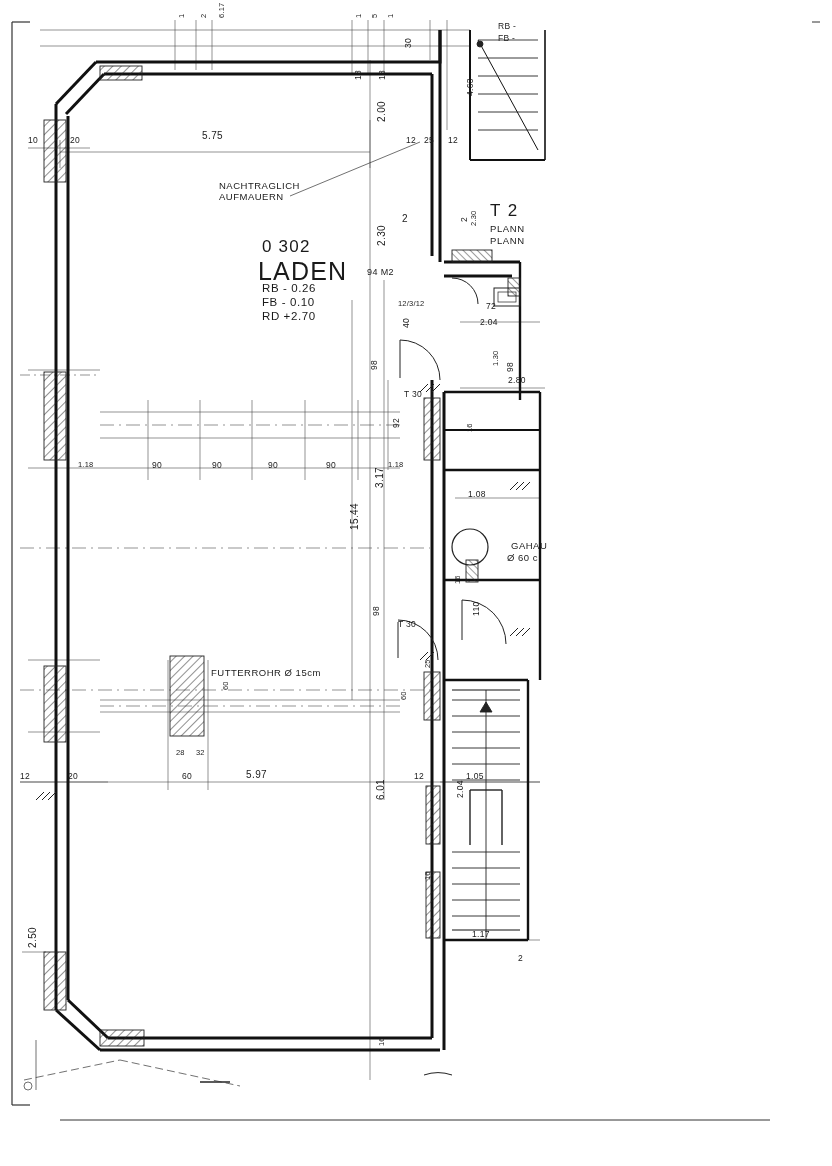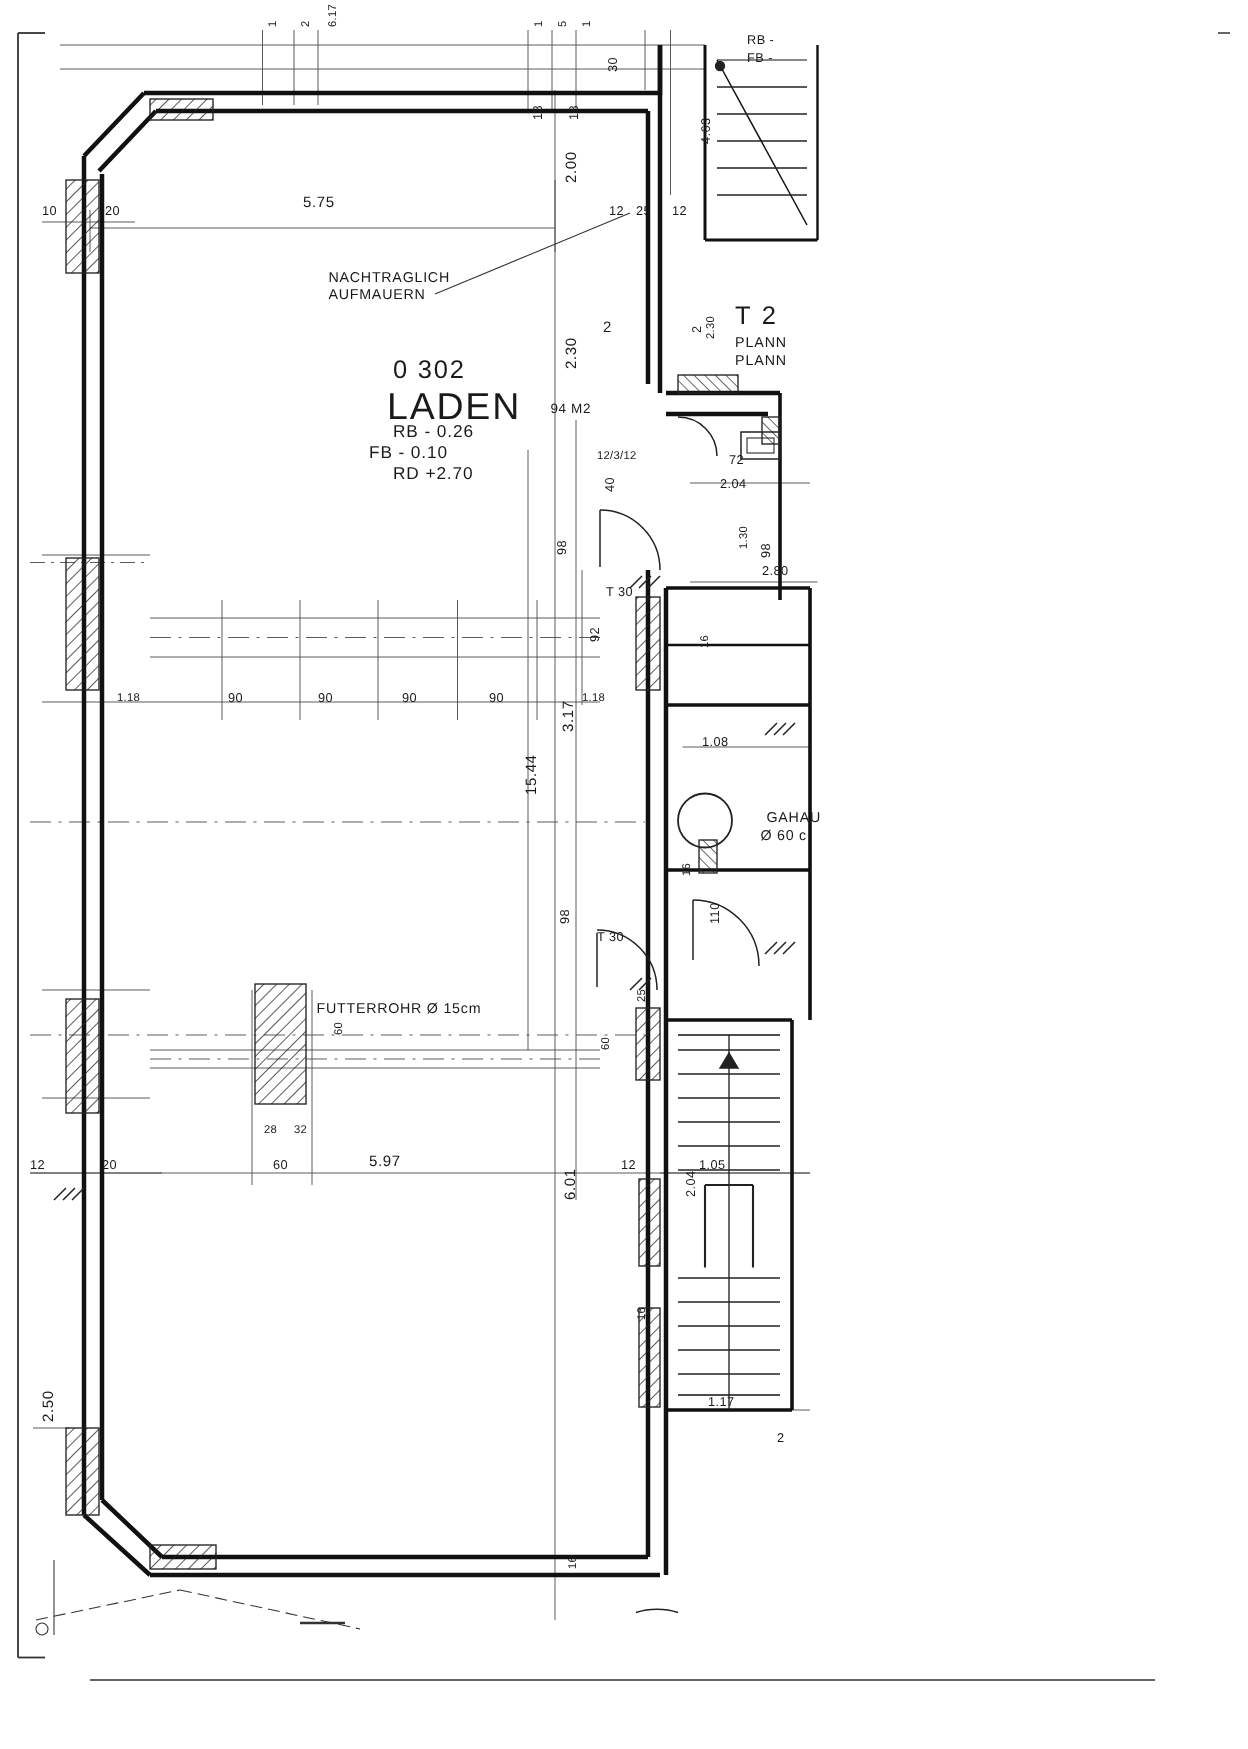--- a/index.html
+++ b/index.html
@@ -279,21 +279,21 @@
       <line x1="200" y1="1082" x2="230" y2="1082" stroke-width="1.6"></line>
       <line x1="36" y1="1040" x2="36" y2="1090"></line>
       <circle cx="28" cy="1086" r="4"></circle>
     </g>
   </svg>
 
   <div class="lbl room-code" style="left:262px; top:238px;">0 302</div>
   <div class="lbl room-name" style="left:258px; top:258px;">LADEN</div>
   <div class="lbl room-area" style="left:330px; top:268px;">94 M2</div>
   <div class="lbl level" style="left:262px; top:282px;">RB  - 0.26</div>
-  <div class="lbl level" style="left:246px; top:296px;">FB  - 0.10</div>
+  <div class="lbl level" style="left:262px; top:296px;">FB  - 0.10</div>
   <div class="lbl level" style="left:262px; top:310px;">RD  +2.70</div>
 
   <div class="lbl note" style="left:206px; top:181px;">NACHTRAGLICH</div>
   <div class="lbl note" style="left:206px; top:192px;">AUFMAUERN</div>
   <div class="lbl note" style="left:198px; top:668px;">FUTTERROHR Ø 15cm</div>
   <div class="lbl note" style="left:498px; top:541px;">GAHAU</div>
   <div class="lbl note" style="left:494px; top:553px;">Ø 60 c</div>
 
   <div class="lbl tcode" style="left:490px; top:202px;">T 2</div>
   <div class="lbl tsub" style="left:490px; top:224px;">PLANN</div>

